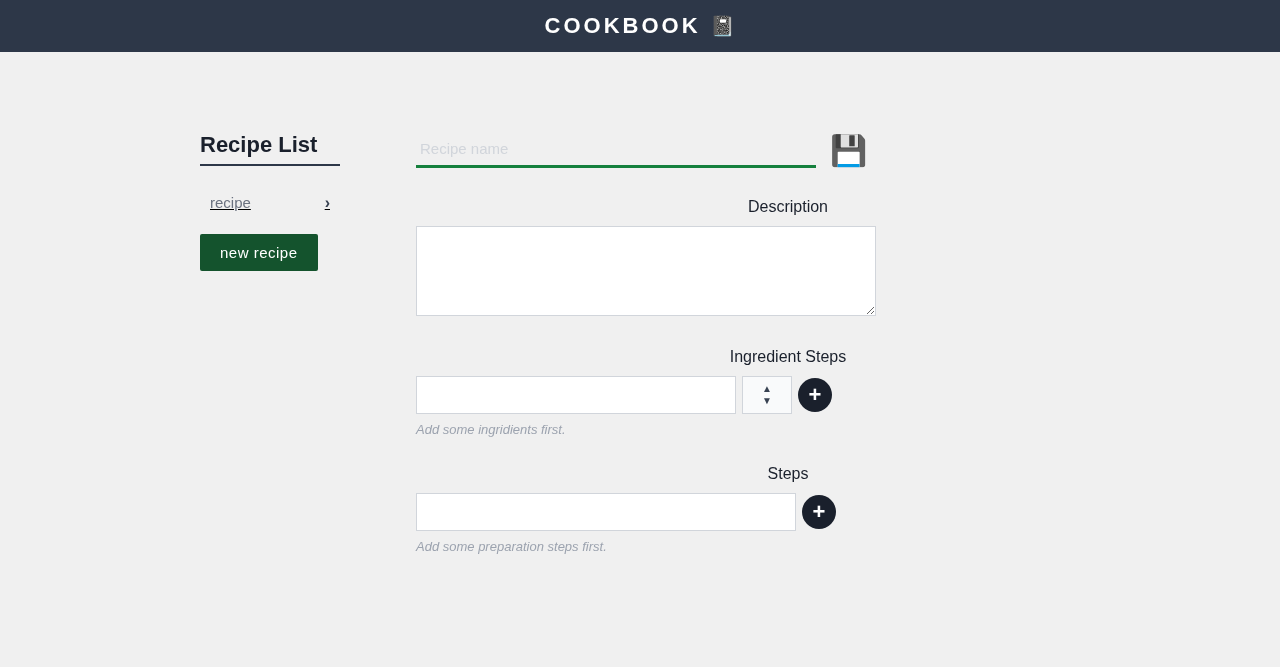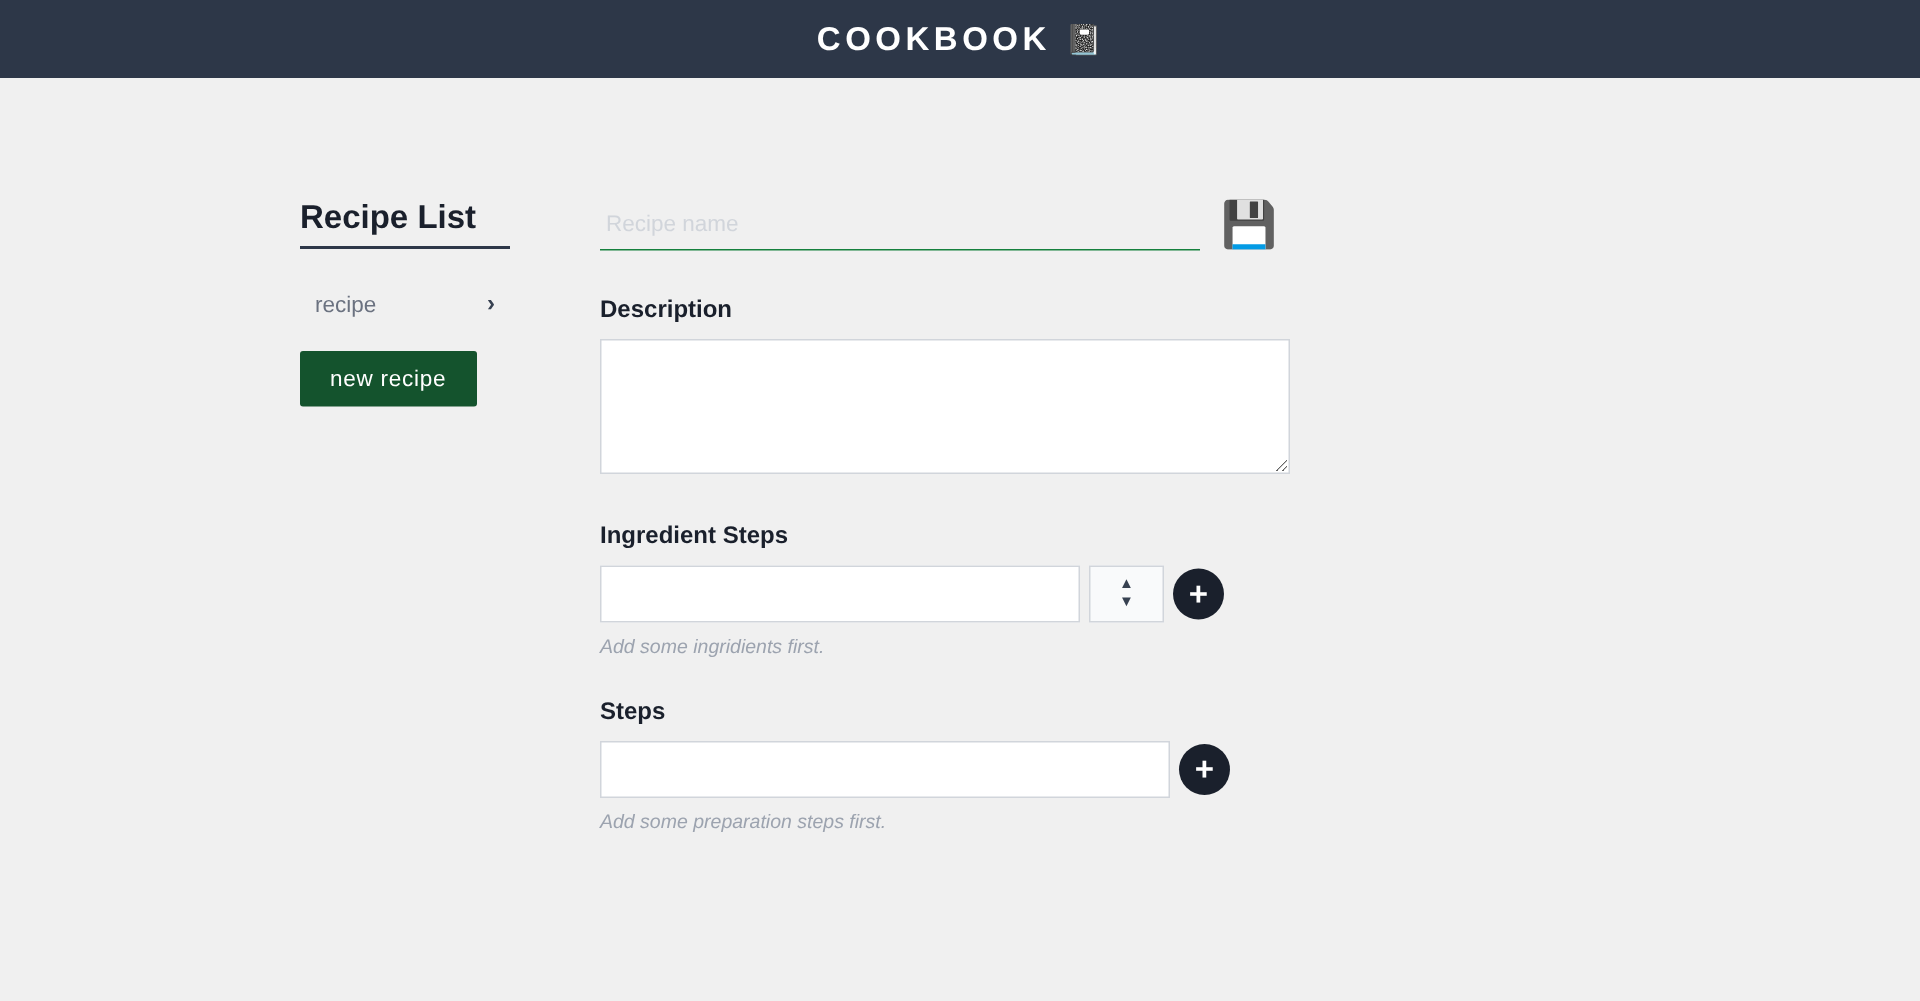--- a/index.html
+++ b/index.html
@@ -34,21 +34,21 @@
 
     .header-icon {
       color: #ffffff;
       font-size: 20px;
     }
 
     
     .main-content {
       display: flex;
       padding: 80px 0 40px 0;
-      gap: 0;
+      gap: 16px;
     }
 
     
     .sidebar {
       width: 340px;
       padding-left: 200px;
       flex-shrink: 0;
     }
 
     .recipe-list-title {
@@ -60,29 +60,29 @@
 
     .recipe-list-divider {
       border: none;
       border-bottom: 2px solid #2d3748;
       margin-bottom: 20px;
       width: 100%;
     }
 
     .recipe-item {
       display: flex;
-      align-items: center;
       justify-content: space-between;
       padding: 8px 10px;
       background: transparent;
       border: none;
       cursor: pointer;
       width: 100%;
       text-align: left;
       margin-bottom: 14px;
+      text-decoration: underline;
     }
 
     .recipe-item-label {
       color: #6b7280;
       font-size: 15px;
     }
 
     .chevron-icon {
       color: #374151;
       font-size: 16px;
@@ -111,44 +111,45 @@
       display: flex;
       align-items: center;
       gap: 14px;
       margin-bottom: 30px;
     }
 
     .recipe-name-input {
       flex: 1;
       max-width: 400px;
       border: none;
-      border-bottom: 1px solid #15803d;
+      border-bottom: 3px solid #15803d;
       background: transparent;
       padding: 8px 4px;
       font-size: 15px;
       color: #374151;
       outline: none;
     }
 
     .recipe-name-input::placeholder {
       color: #d1d5db;
     }
 
     .save-icon {
       font-size: 30px;
       color: #1a202c;
       cursor: pointer;
     }
 
     
     .section-label {
       font-size: 16px;
-      font-weight: bold;
+      font-weight: normal;
       color: #1a202c;
       margin-bottom: 10px;
+      text-align: center;
     }
 
     .description-textarea {
       width: 100%;
       max-width: 460px;
       height: 90px;
       border: 1px solid #d1d5db;
       background: #ffffff;
       resize: both;
       padding: 8px;

